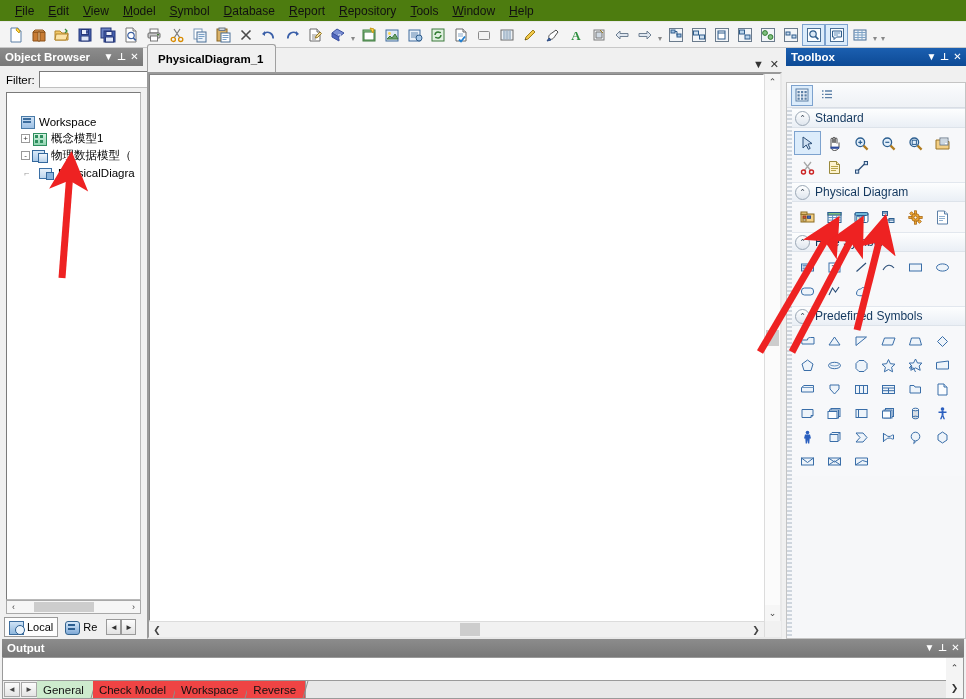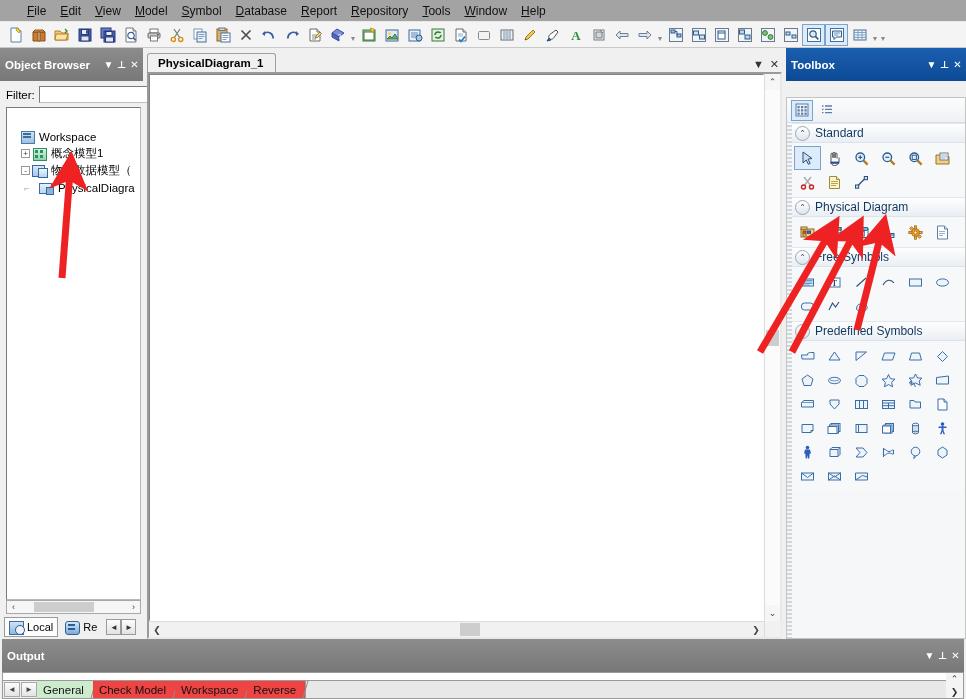--- a/index.html
+++ b/index.html
@@ -58,23 +58,23 @@
   .close-glyph { position: relative; width: 12px; height: 12px; }
   .close-glyph:before, .close-glyph:after {
     content: ''; position: absolute; left: -1px; top: 5px;
     width: 14px; height: 1px; background: #333;
   }
   .close-glyph:before { transform: rotate(45deg); }
   .close-glyph:after  { transform: rotate(-45deg); }
 
   
   .menubar {
-    height: 22px; background: #a3a3a3;
+    height: 22px; background: #4d7c0f;
     display: flex; align-items: center;
-    padding-left: 20px; flex: none;
+    padding-left: 8px; flex: none;
     border-bottom: 1px solid #e8e8e8;
   }
   .menu-item {
     padding: 2px 7px; font-size: 12px; color: #111;
     white-space: nowrap; cursor: default;
   }
   .menu-item u { text-decoration: underline; }
 
   
   .toolbar {
@@ -95,21 +95,21 @@
     display: flex; align-items: flex-end; justify-content: center;
     color: #888; font-size: 8px; padding-bottom: 3px;
   }
   .ic { width: 16px; height: 16px; position: relative; display: block; }
 
   
   .body-row { flex: 1; display: flex; min-height: 0; background: #f0f0f0; }
 
   
   .panel-title {
-    height: 33px; display: flex; align-items: center;
+    height: 18px; display: flex; align-items: center;
     padding: 0 2px 0 5px;
     font-size: 11.5px; font-weight: bold; color: #ffffff;
     background: linear-gradient(#8c8c8c,#787878);
     flex: none;
   }
   .panel-title.active {
     background: linear-gradient(#1b5fb0,#0d4a95);
   }
   .panel-title .ptxt { flex: 1; white-space: nowrap; overflow: hidden;}
   .panel-btn {
@@ -252,21 +252,21 @@
   
   .center {
     flex: 1; min-width: 0; display: flex; flex-direction: column;
     padding: 4px 2px 0 4px;
   }
   .doc-tabrow {
     height: 20px; display: flex; align-items: flex-end; flex: none;
     position: relative;
   }
   .doc-tab {
-    height: 19px; padding: 0 12px 0 10px;
+    height: 28px; padding: 0 12px 0 10px;
     display: flex; align-items: center;
     font-size: 11.5px; font-weight: bold; color: #000;
     background: #f0f0f0;
     border: 1px solid #a0a0a0; border-bottom: none;
     border-radius: 3px 3px 0 0;
   }
   .doc-tab-btns {
     position:absolute; right: 3px; bottom: 2px;
     display: flex; gap: 6px; align-items:center;
   }

